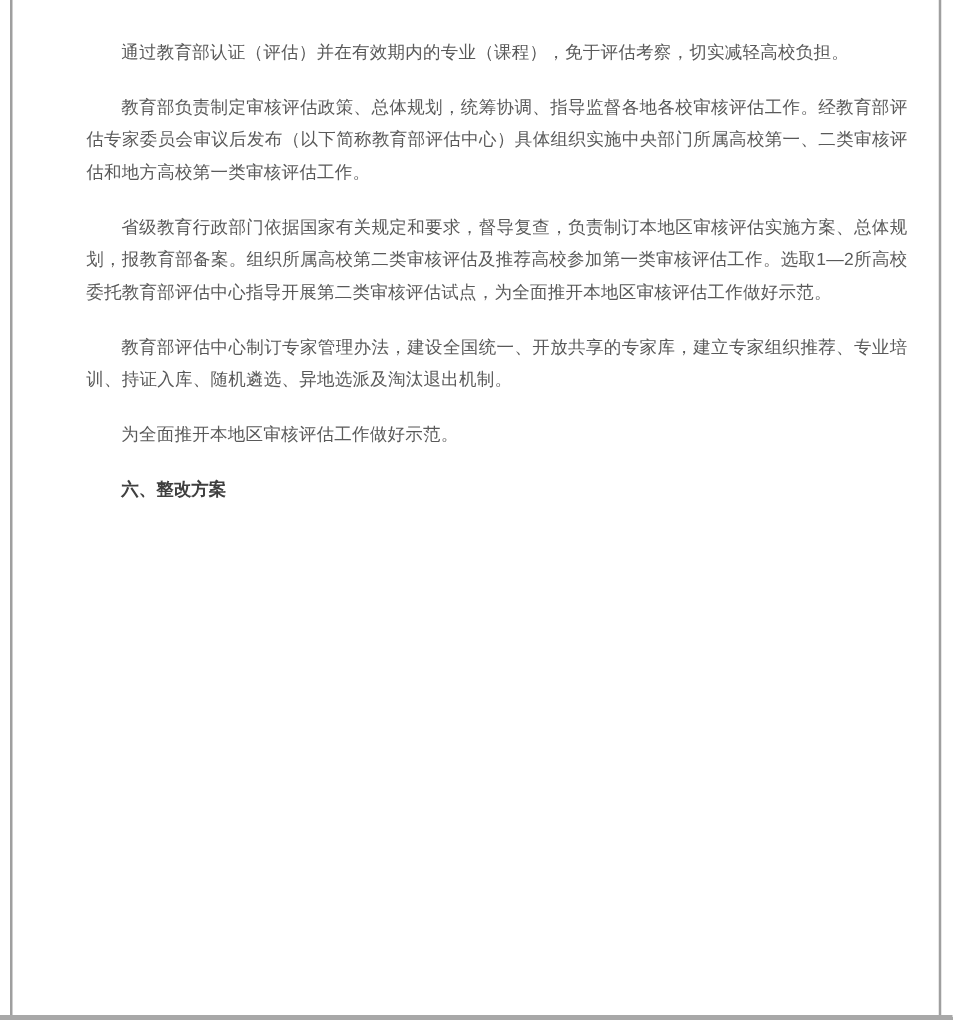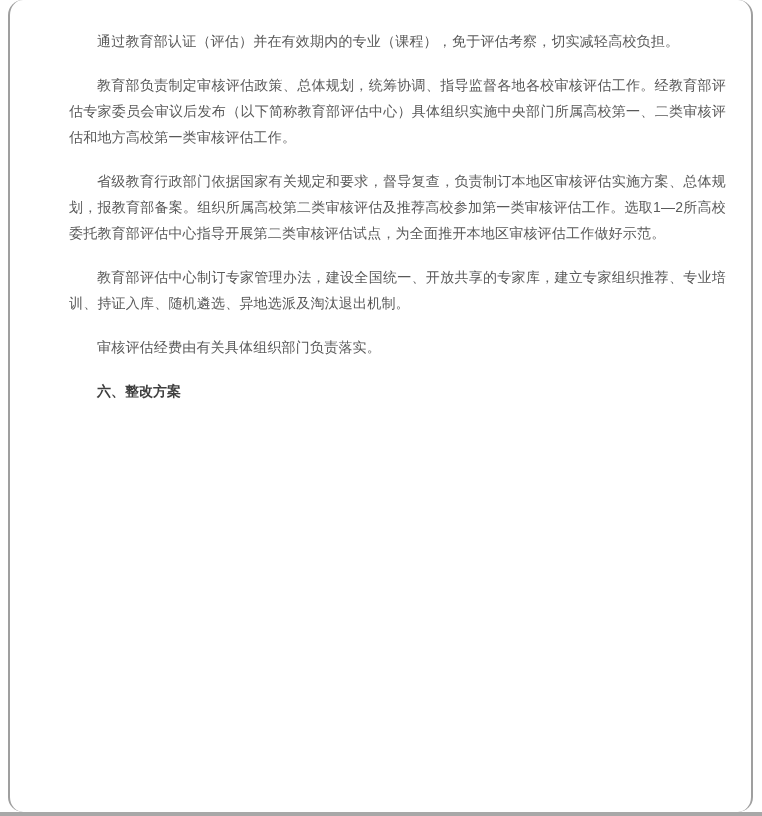--- a/index.html
+++ b/index.html
@@ -19,21 +19,20 @@
     left: 8px;
     top: 0;
     width: 745px;
     height: 812px;
     box-sizing: border-box;
     background: #ffffff;
     border-left: 2px solid #9f9f9f;
     border-right: 2px solid #9f9f9f;
     padding: 10px 25px 0 59px;
     overflow: hidden;
-    border-radius: 15px;
   }
   .body-para {
     font-size: 14px;
     line-height: 26px;
     color: #595959;
     text-align: justify;
     text-indent: 2em;
     margin: 18px 0;
     letter-spacing: 0.2px;
   }
@@ -55,17 +54,17 @@
   }
 </style>
 </head>
 <body>
 
 <div class="page">
   <p class="body-para">通过教育部认证（评估）并在有效期内的专业（课程），免于评估考察，切实减轻高校负担。</p>
   <p class="body-para">教育部负责制定审核评估政策、总体规划，统筹协调、指导监督各地各校审核评估工作。经教育部评估专家委员会审议后发布（以下简称教育部评估中心）具体组织实施中央部门所属高校第一、二类审核评估和地方高校第一类审核评估工作。</p>
   <p class="body-para">省级教育行政部门依据国家有关规定和要求，督导复查，负责制订本地区审核评估实施方案、总体规划，报教育部备案。组织所属高校第二类审核评估及推荐高校参加第一类审核评估工作。选取1—2所高校委托教育部评估中心指导开展第二类审核评估试点，为全面推开本地区审核评估工作做好示范。</p>
   <p class="body-para">教育部评估中心制订专家管理办法，建设全国统一、开放共享的专家库，建立专家组织推荐、专业培训、持证入库、随机遴选、异地选派及淘汰退出机制。</p>
-  <p class="body-para">审核评估经费由有关具体组织部门负责落实。</p>
+  <p class="body-para">为全面推开本地区审核评估工作做好示范。</p>
   <h3 class="section-heading">六、整改方案</h3>
 </div>
 
 <div class="bottom-rule"></div>
 
 </body></html>

